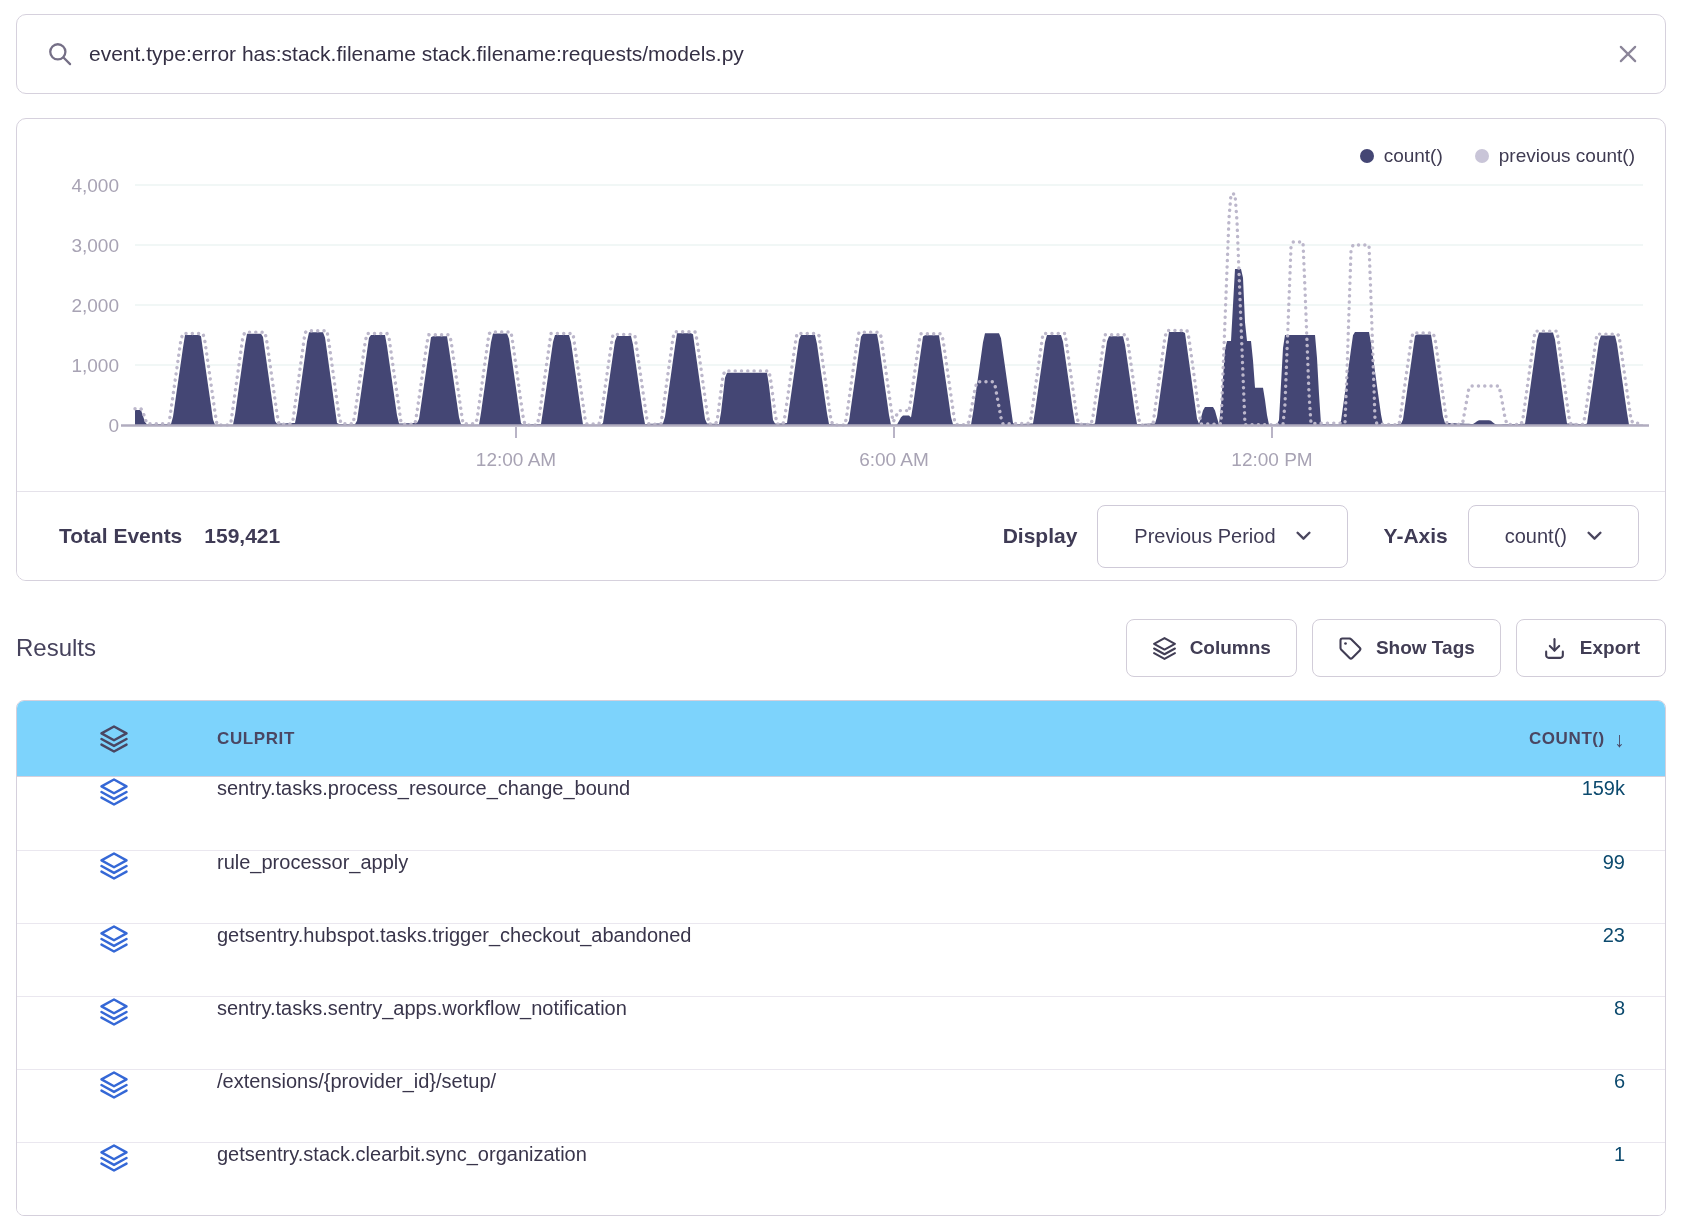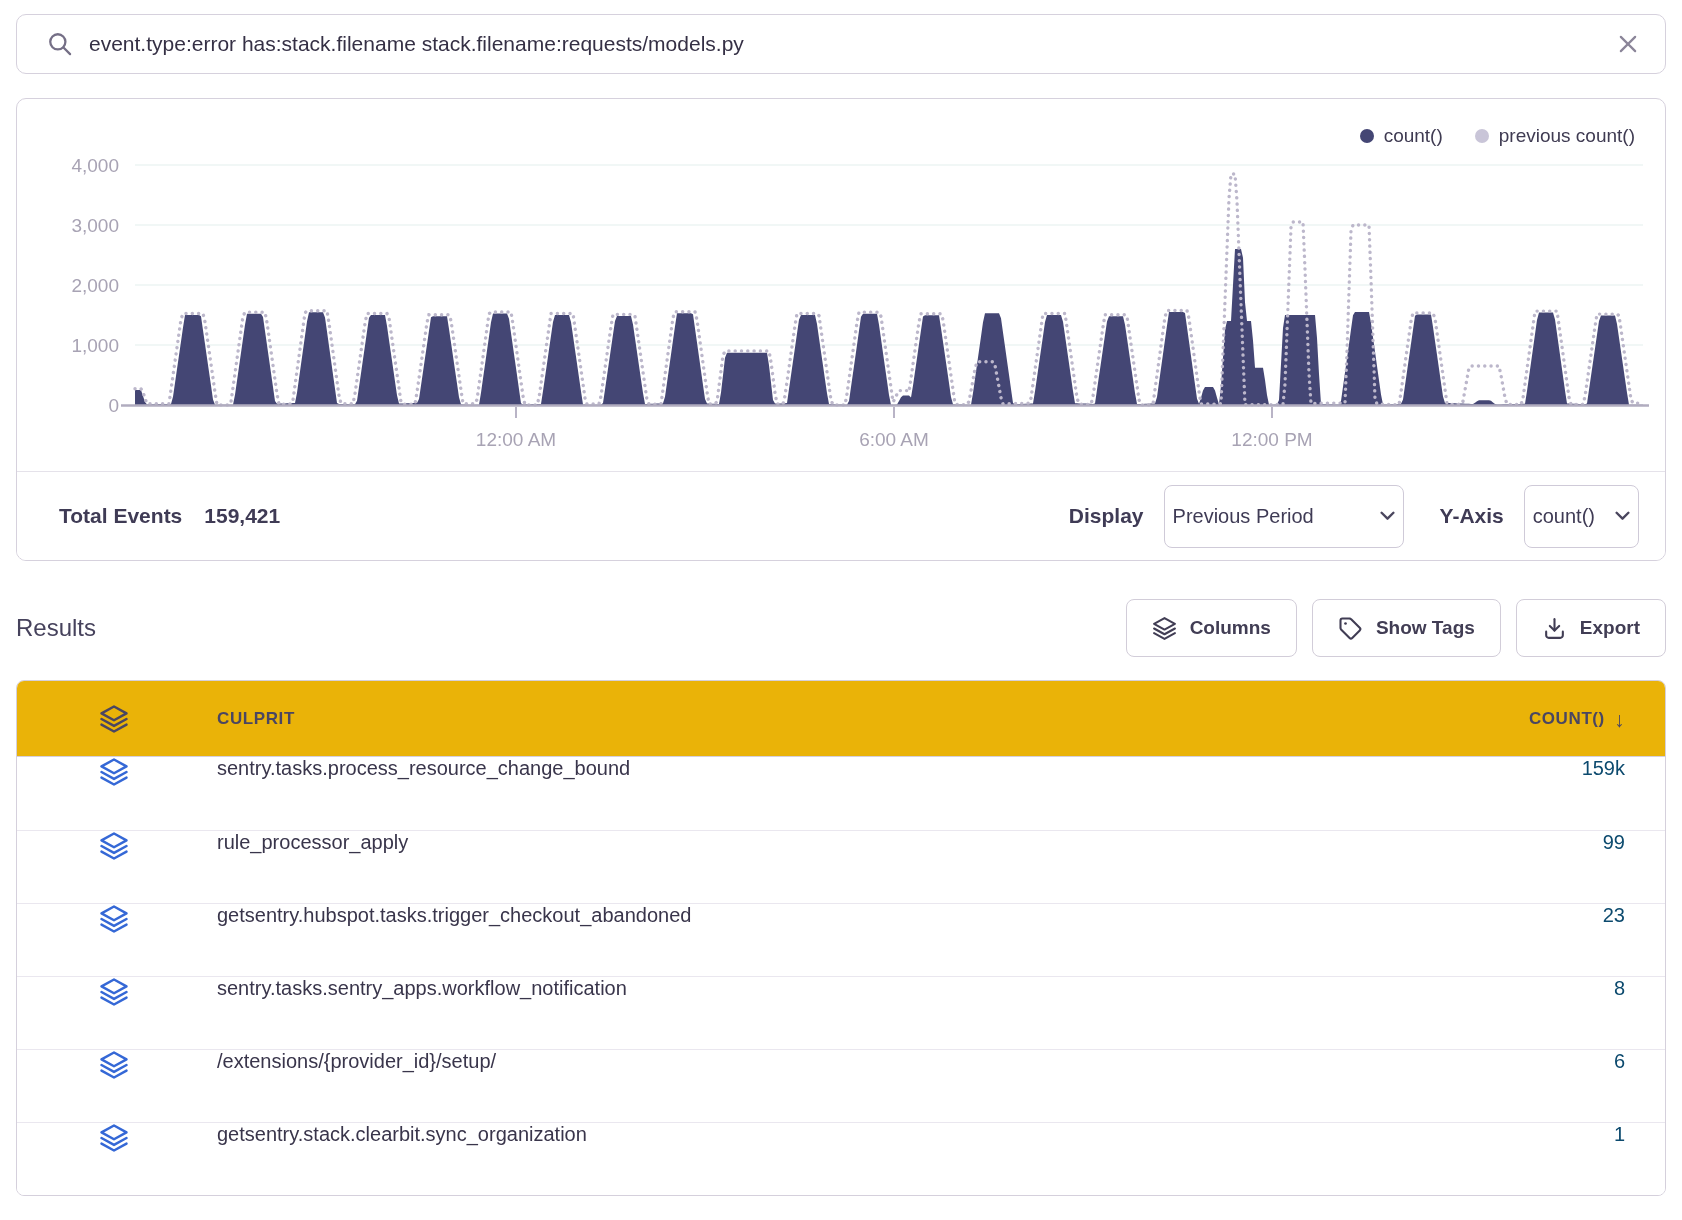--- a/index.html
+++ b/index.html
@@ -6,21 +6,21 @@
   html,body { margin:0; padding:0; background:#ffffff; }
   body {
     width:1682px; height:1220px;
     font-family:"Liberation Sans","DejaVu Sans",sans-serif;
     color:#3d3950;
   }
   .page { padding:14px 16px 0 16px; }
 
   
   .search-bar {
-    height:60px; border:1.5px solid #d6d1dd; border-radius:10px;
+    height:80px; border:1.5px solid #d6d1dd; border-radius:10px;
     display:flex; align-items:center; padding:0 26px 0 30px; gap:16px; background:#fff;
   }
   .search-bar svg { flex:0 0 auto; }
   .search-input {
     flex:1; border:none; outline:none; font-size:21px; color:#353045;
     font-family:inherit; background:transparent; padding:0;
   }
 
   
   .chart-panel {
@@ -37,42 +37,42 @@
   .chart-footer {
     border-top:1.5px solid #e5e2ea; height:89px; display:flex; align-items:center;
     padding:0 26px 0 42px; font-size:21px; color:#3f3b55; background:#fff;
   }
   .tf-label { font-weight:bold; color:#3f3b55; }
   .tf-total-value { margin-left:22px;font-weight:bold; }
   .spacer { flex:1; }
   .dd-label { font-weight:bold; margin-right:20px; }
   .dropdown {
     height:63px; border:1.5px solid #cfcad8; border-radius:8px; background:#fff;
-    display:flex; align-items:center; gap:20px; padding:0 8px;
+    display:flex; align-items:center; gap:20px; padding:0 36px;
     font-size:20px; color:#3f3b55; cursor:pointer;
   }
   .dropdown.first { margin-right:36px; min-width:240px; justify-content:space-between; }
 
   
   .results-row { margin-top:38px; display:flex; align-items:center; }
   .results-heading { font-size:24px; font-weight:normal; color:#46425c; margin:0; }
   .btns { margin-left:auto; display:flex; gap:15px; }
   .btn {
     height:58px; border:1.5px solid #d2cdd9; border-radius:8px; background:#fff;
     display:flex; align-items:center; gap:13px; padding:0 25px;
     font-size:19px; font-weight:bold; color:#413d54; cursor:pointer;
   }
 
   
   .table {
     margin-top:23px; border:1.5px solid #d5d0dc; border-radius:8px;
     overflow:hidden; background:#fff;
   }
   .thead {
-    background:#eab308; height:76px; display:flex; align-items:center;
+    background:#7dd3fc; height:76px; display:flex; align-items:center;
     font-size:17px; font-weight:bold; letter-spacing:0.6px; color:#4a4662;
     border-bottom:1.5px solid #d5d0dc;
   }
   .icon-cell { margin-left:82px; width:36px; display:flex; align-items:center; }
   .culprit-cell { margin-left:82px; }
   .count-cell { margin-left:auto; margin-right:40px; display:flex; align-items:center; gap:9px; }
   .sort-arrow { font-size:21px; font-weight:normal; position:relative; top:1px; }
   .trow {
     height:73px; display:flex; align-items:flex-start; font-size:20px; color:#39354b;
     background:#fff; border-top:1.5px solid #eae7ef;

